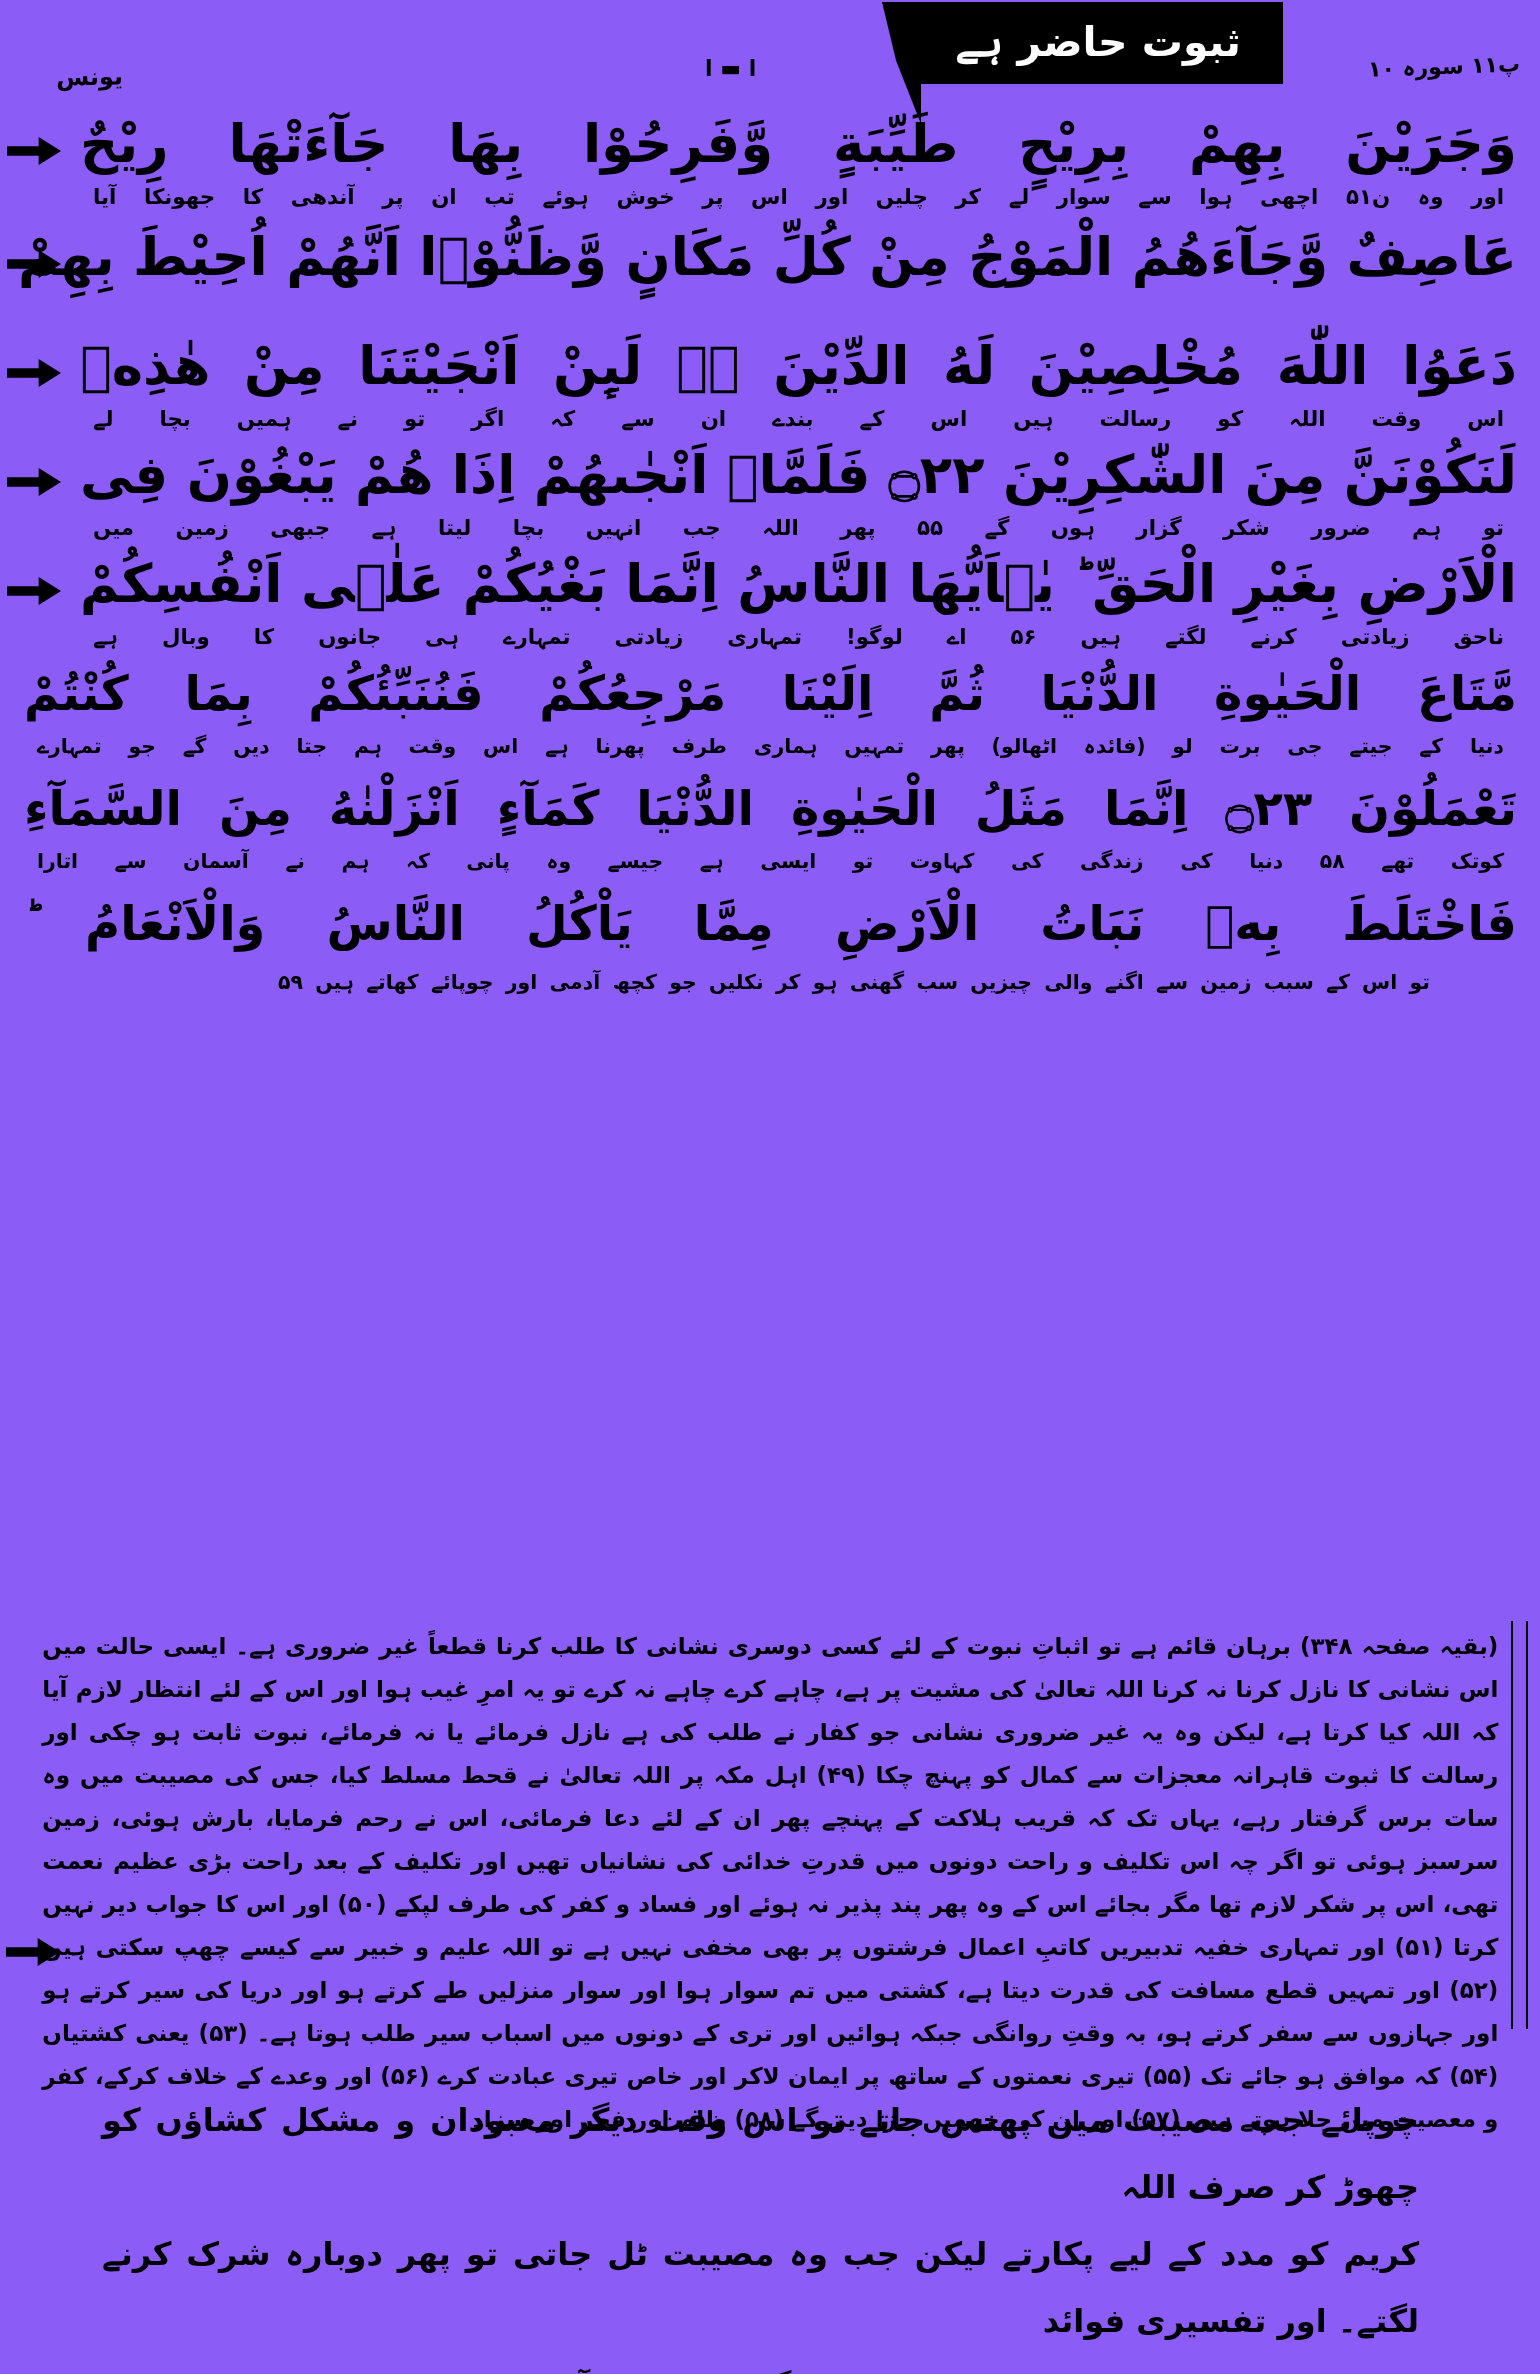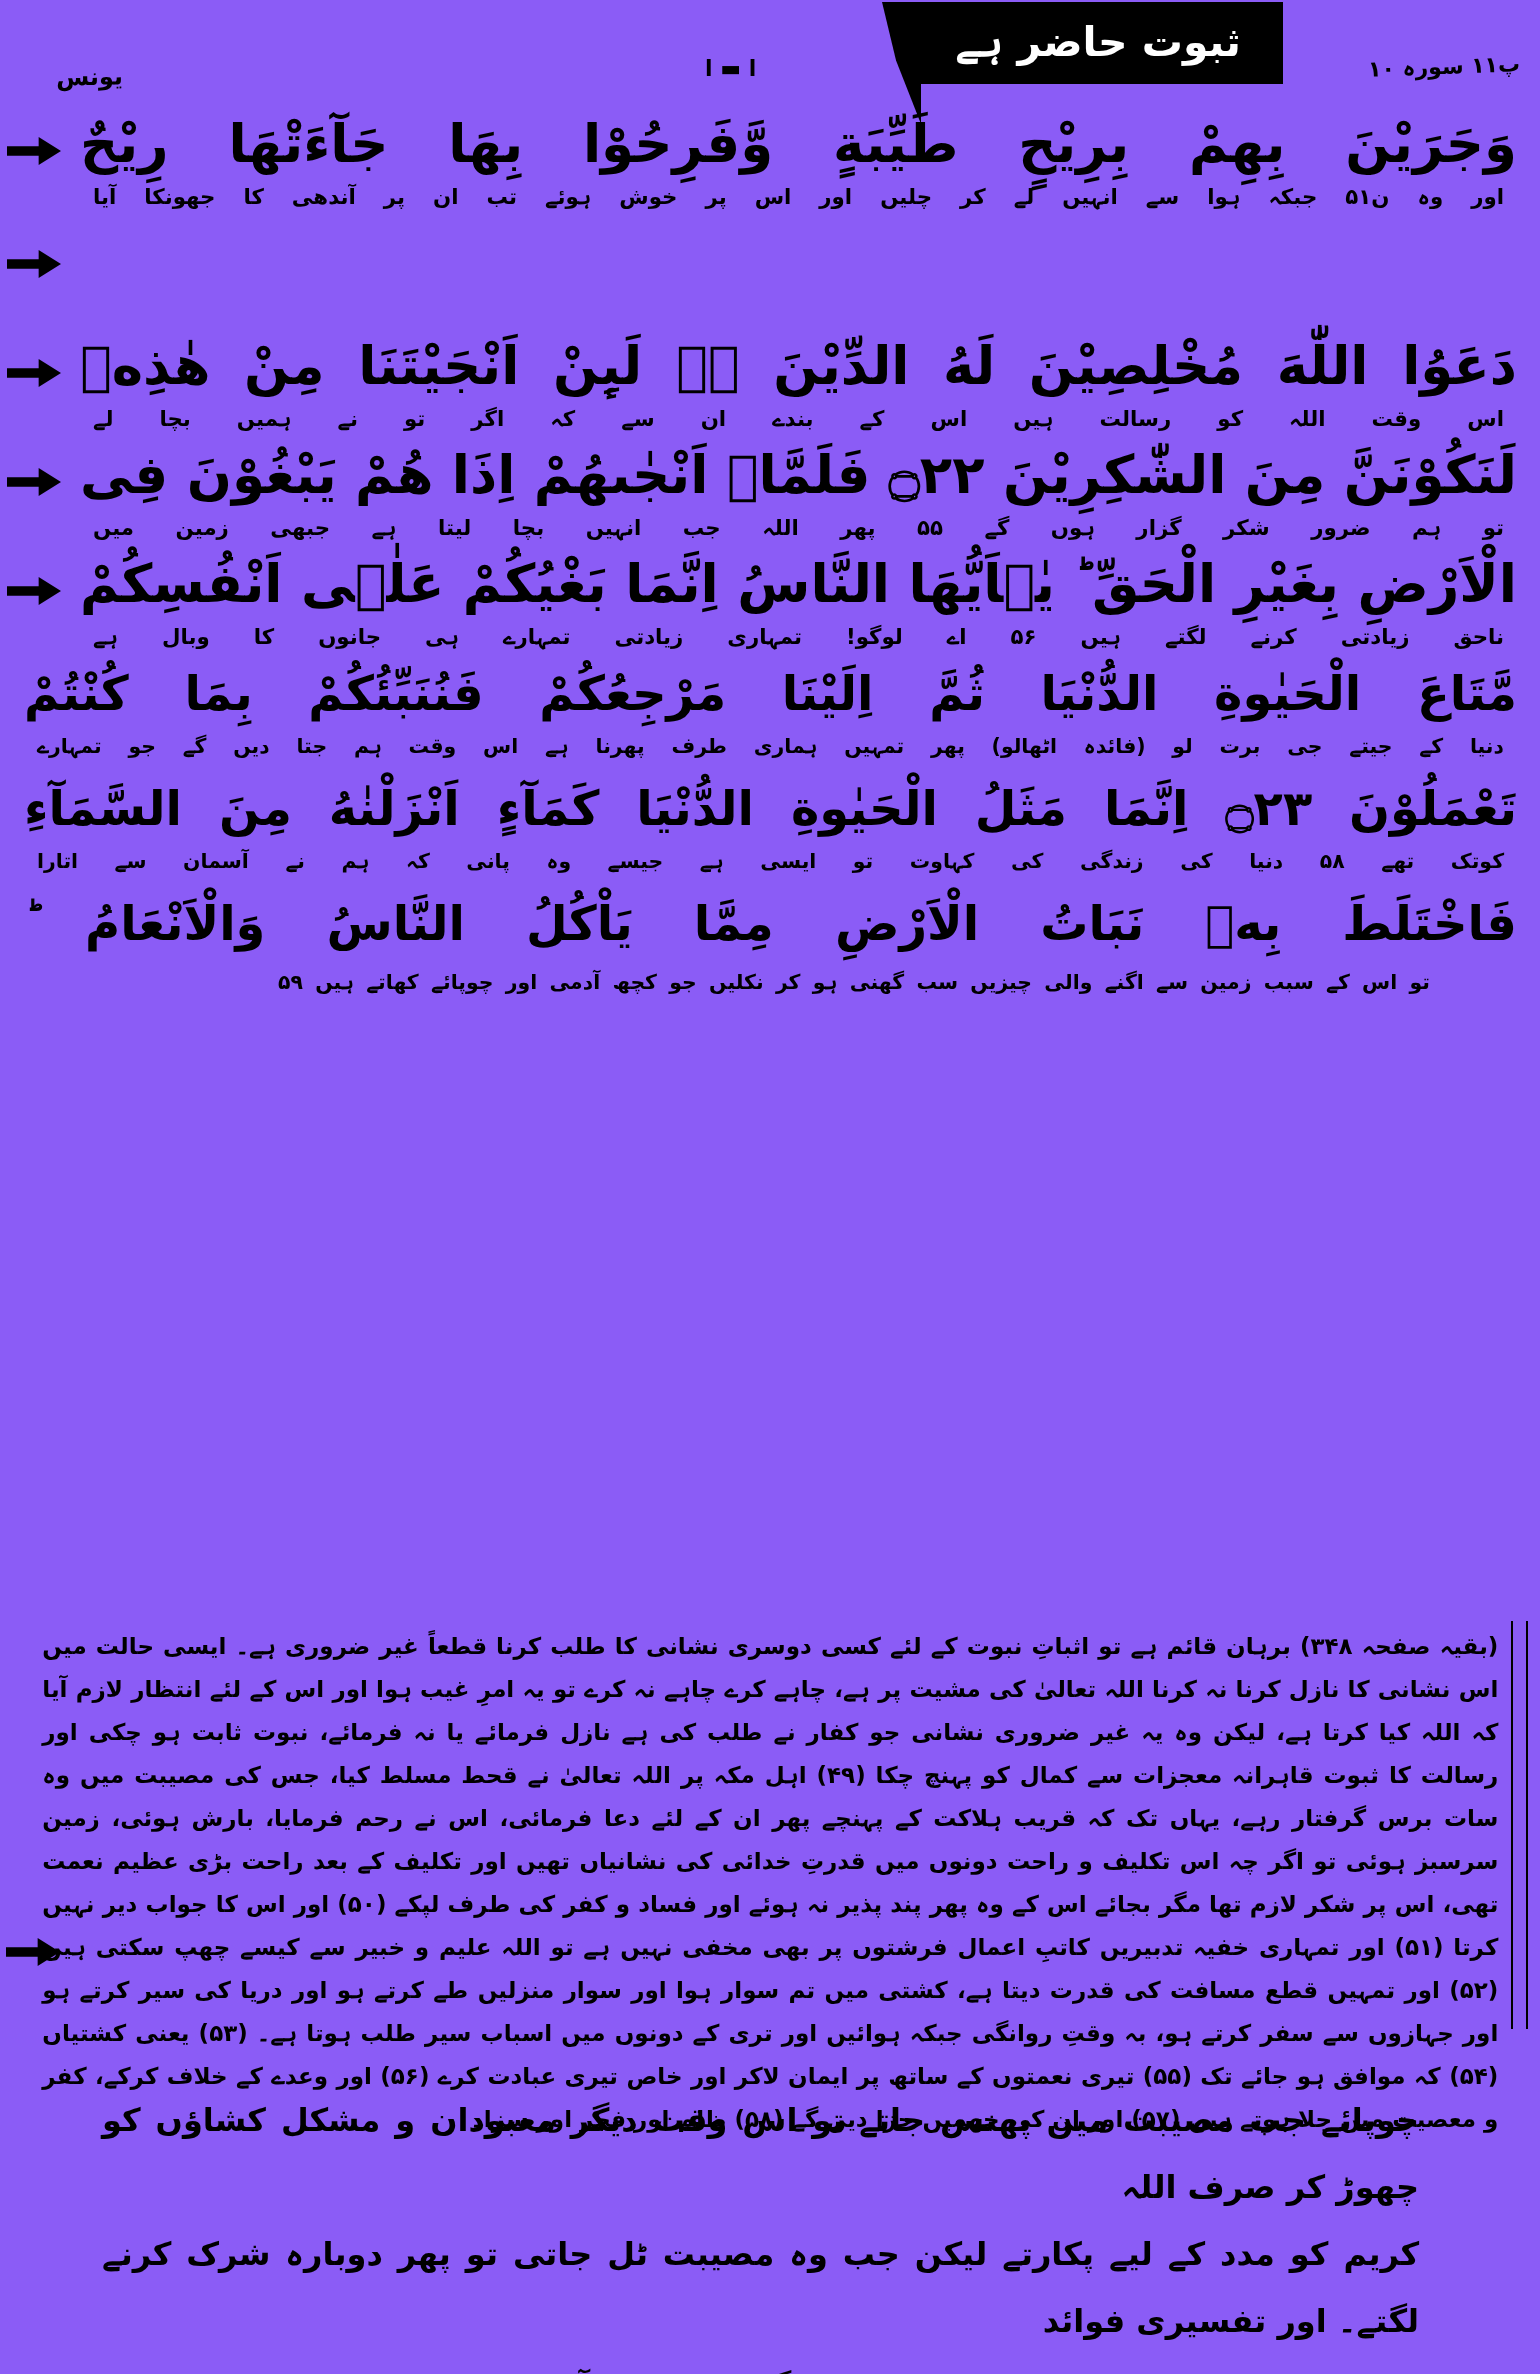--- a/index.html
+++ b/index.html
@@ -105,29 +105,30 @@
 
   <div class="verses">
 
     <div class="vrow" style="height:113px;">
       <div class="arrow">
         <svg width="54" height="32" viewBox="0 0 58 34">
             <path d="M0 12 L34 12 L34 2 L58 17 L34 32 L34 22 L0 22 Z" fill="#000"></path>
           </svg>
       </div>
       <div class="ar">وَجَرَيْنَ بِهِمْ بِرِيْحٍ طَيِّبَةٍ وَّفَرِحُوْا بِهَا جَآءَتْهَا رِيْحٌ</div>
-      <div class="ur">اور وہ ن۵۱ جبکہ ہوا سے انہیں لے کر چلیں اور اس پر خوش ہوئے تب ان پر آندھی کا جھونکا آیا</div>
+      <div class="ur">اور وہ ن۵۱ اچھی ہوا سے سوار لے کر چلیں اور اس پر خوش ہوئے تب ان پر آندھی کا جھونکا آیا</div>
     </div>
 
     <div class="vrow" style="height:109px;">
       <div class="arrow">
         <svg width="54" height="32" viewBox="0 0 58 34">
             <path d="M0 12 L34 12 L34 2 L58 17 L34 32 L34 22 L0 22 Z" fill="#000"></path>
           </svg>
       </div>
+      <div class="ar">عَاصِفٌ وَّجَآءَهُمُ الْمَوْجُ مِنْ كُلِّ مَكَانٍ وَّظَنُّوْۤا اَنَّهُمْ اُحِيْطَ بِهِمْ</div>
     </div>
 
     <div class="vrow" style="height:109px;">
       <div class="arrow">
         <svg width="54" height="32" viewBox="0 0 58 34">
             <path d="M0 12 L34 12 L34 2 L58 17 L34 32 L34 22 L0 22 Z" fill="#000"></path>
           </svg>
       </div>
       <div class="ar">دَعَوُا اللّٰهَ مُخْلِصِيْنَ لَهُ الدِّيْنَ ۚ۬ لَىِٕنْ اَنْجَيْتَنَا مِنْ هٰذِهٖ</div>
       <div class="ur">اس وقت اللہ کو رسالت ہیں اس کے بندے ان سے کہ اگر تو نے ہمیں بچا لے</div>

